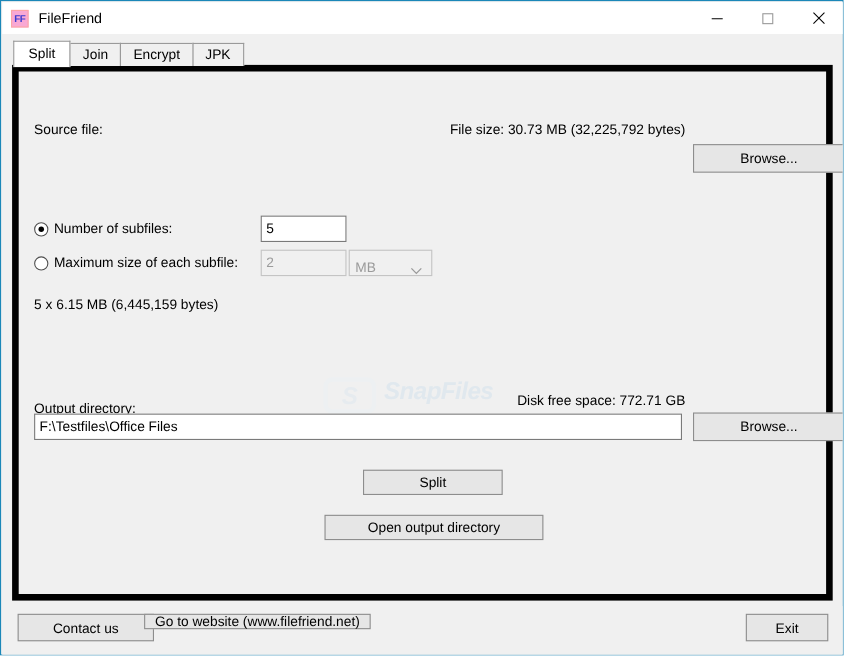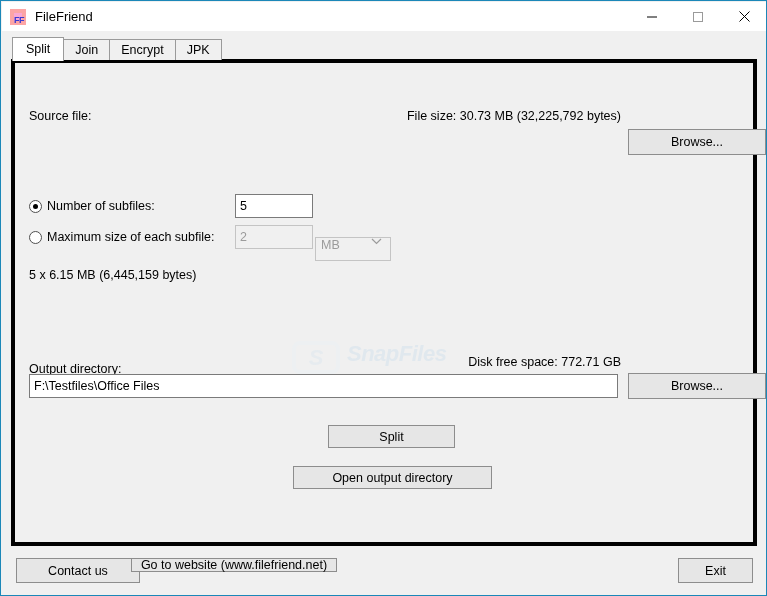--- a/index.html
+++ b/index.html
@@ -29,21 +29,21 @@
     width: 765px;
     height: 29px;
     background: #ffffff;
     display: flex;
     align-items: center;
   }
   #app-icon {
     width: 16px;
     height: 16px;
     margin-left: 8px;
-    border: 4px solid #fca5a5;
+    border: 1px solid #fca5a5;
     box-sizing: border-box;
     color: #3b3bd0;
     font-size: 9px;
     font-weight: bold;
     line-height: 14px;
     text-align: center;
     font-family: "Liberation Sans", sans-serif;
     letter-spacing: -0.5px;
     background: #f9a8d4;
   }
@@ -112,21 +112,21 @@
   }
 
   
   #panel {
     position: absolute;
     left: 9px;
     top: 28px;
     width: 746px;
     height: 487px;
     box-sizing: border-box;
-    border: 4px solid #000000;
+    border: 6px solid #000000;
     background: #f0f0f0;
     z-index: 1;
   }
 
   .lbl {
     position: absolute;
     font-size: 12.5px;
     color: #000000;
     white-space: nowrap;
   }
@@ -197,22 +197,21 @@
     white-space: nowrap;
   }
 
   
   #unit-combo {
     position: absolute;
     box-sizing: border-box;
     border: 1px solid #c4c4c4;
     background: #f0f0f0;
     display: flex;
-    align-items: flex-start;
-    margin-top: 12px;
+    align-items: flex-end;
   }
   #unit-combo-text {
     font-size: 12.5px;
     color: #9b9b9b;
     padding-left: 5px;
   }
   #unit-combo-arrow {
     margin-left: auto;
     margin-right: 8px;
     display: flex;

